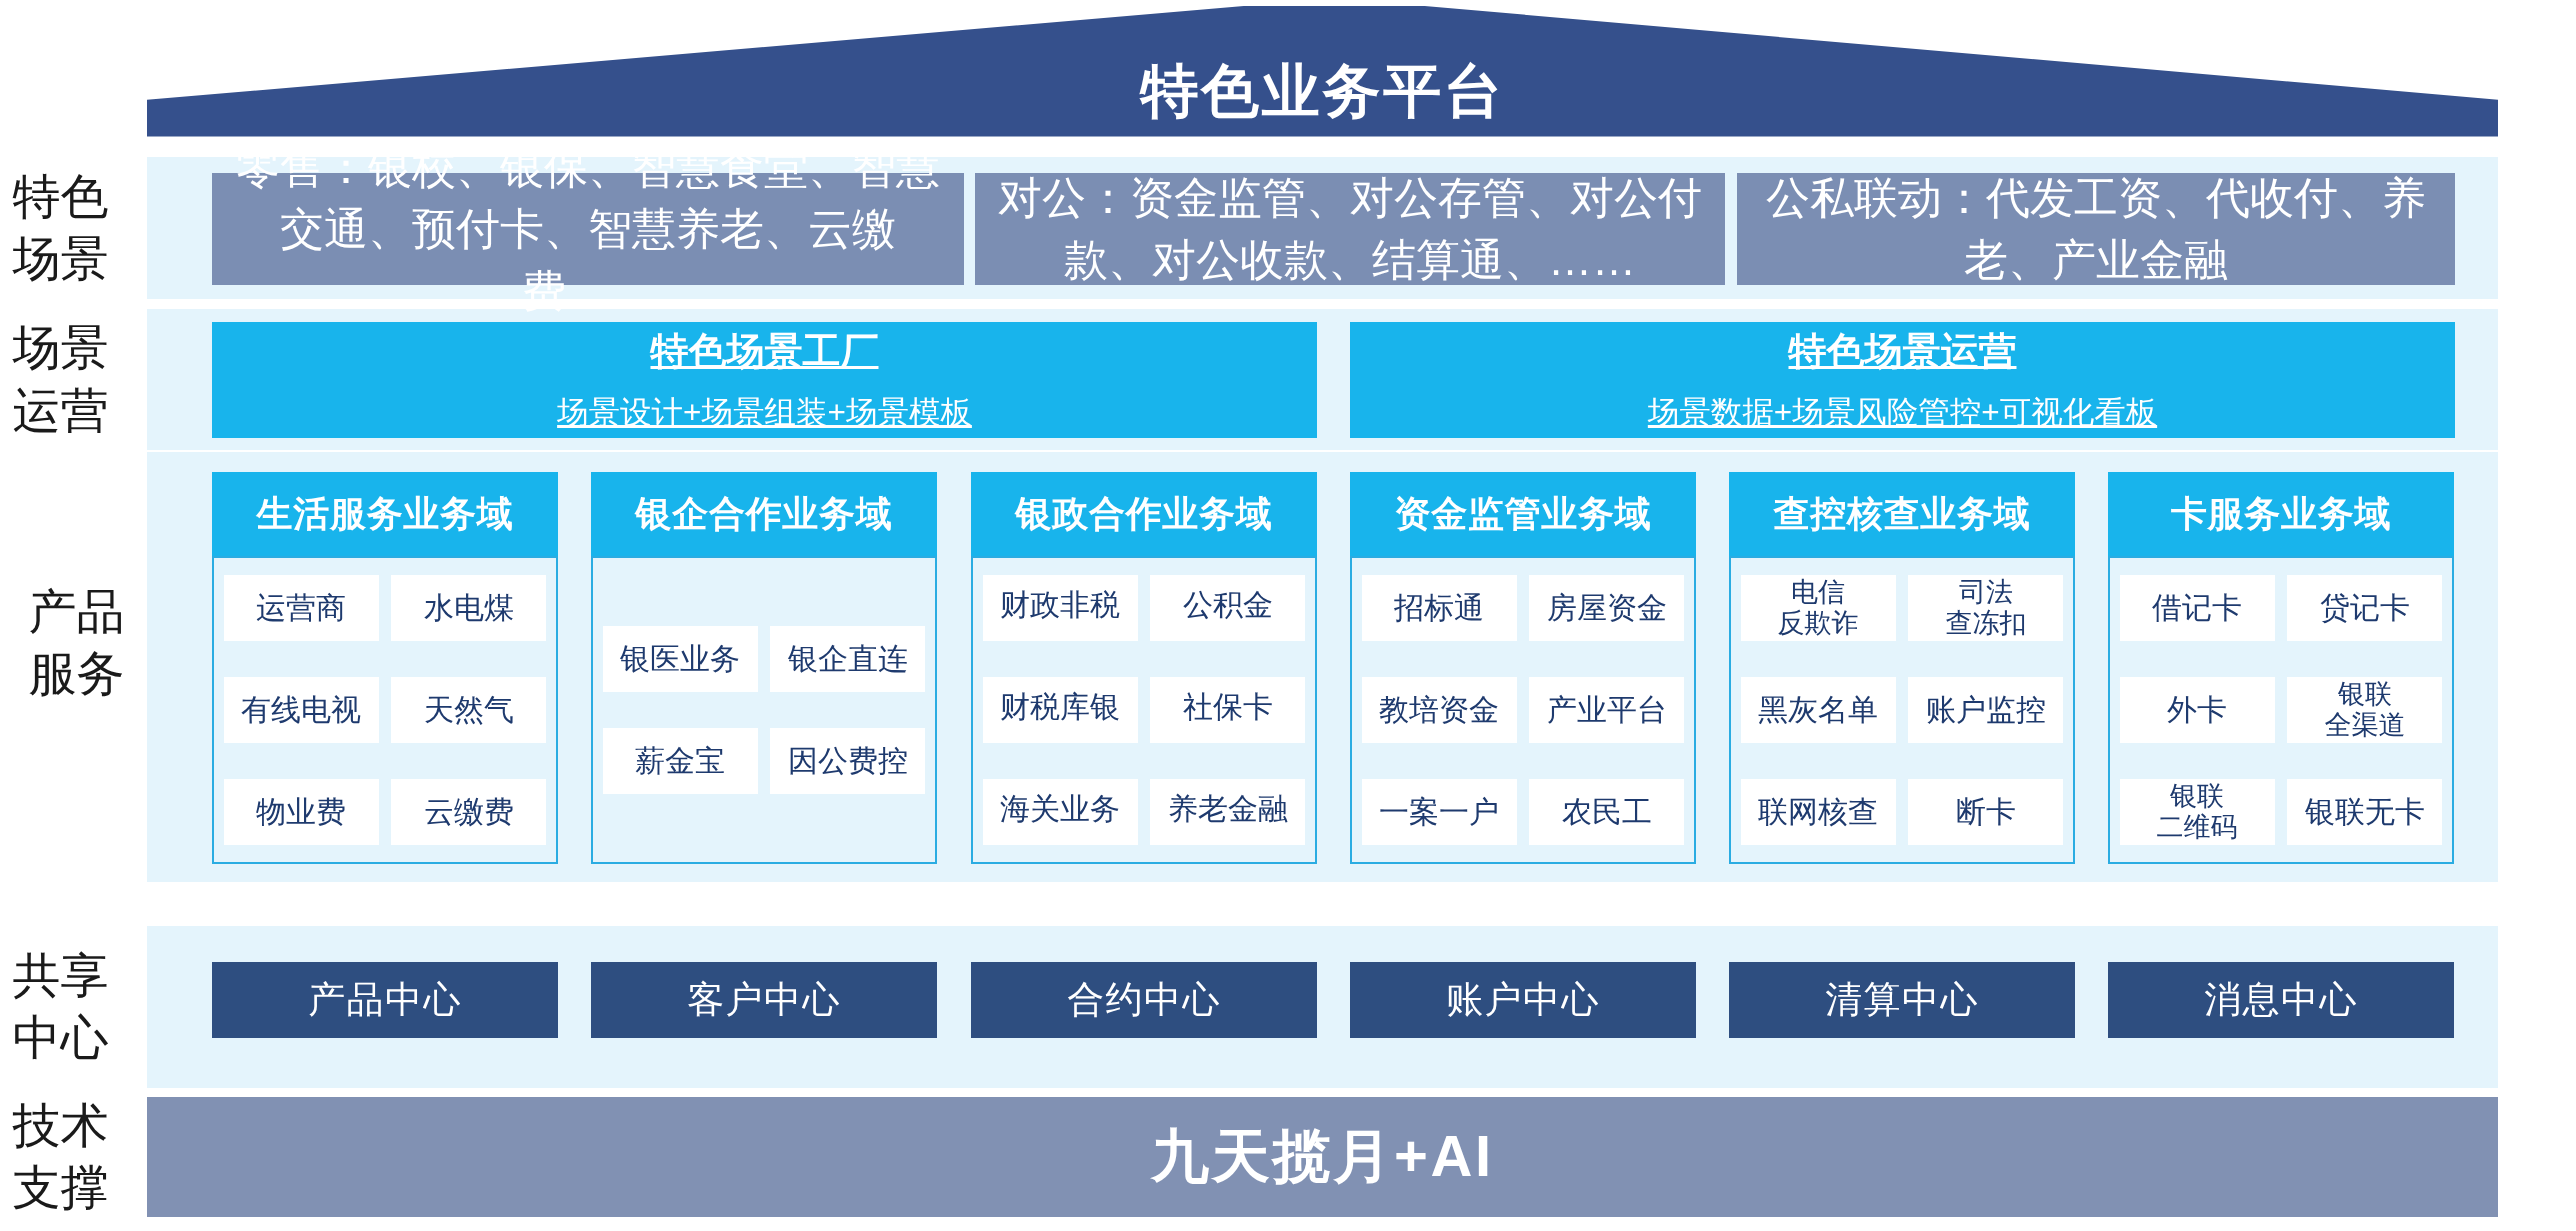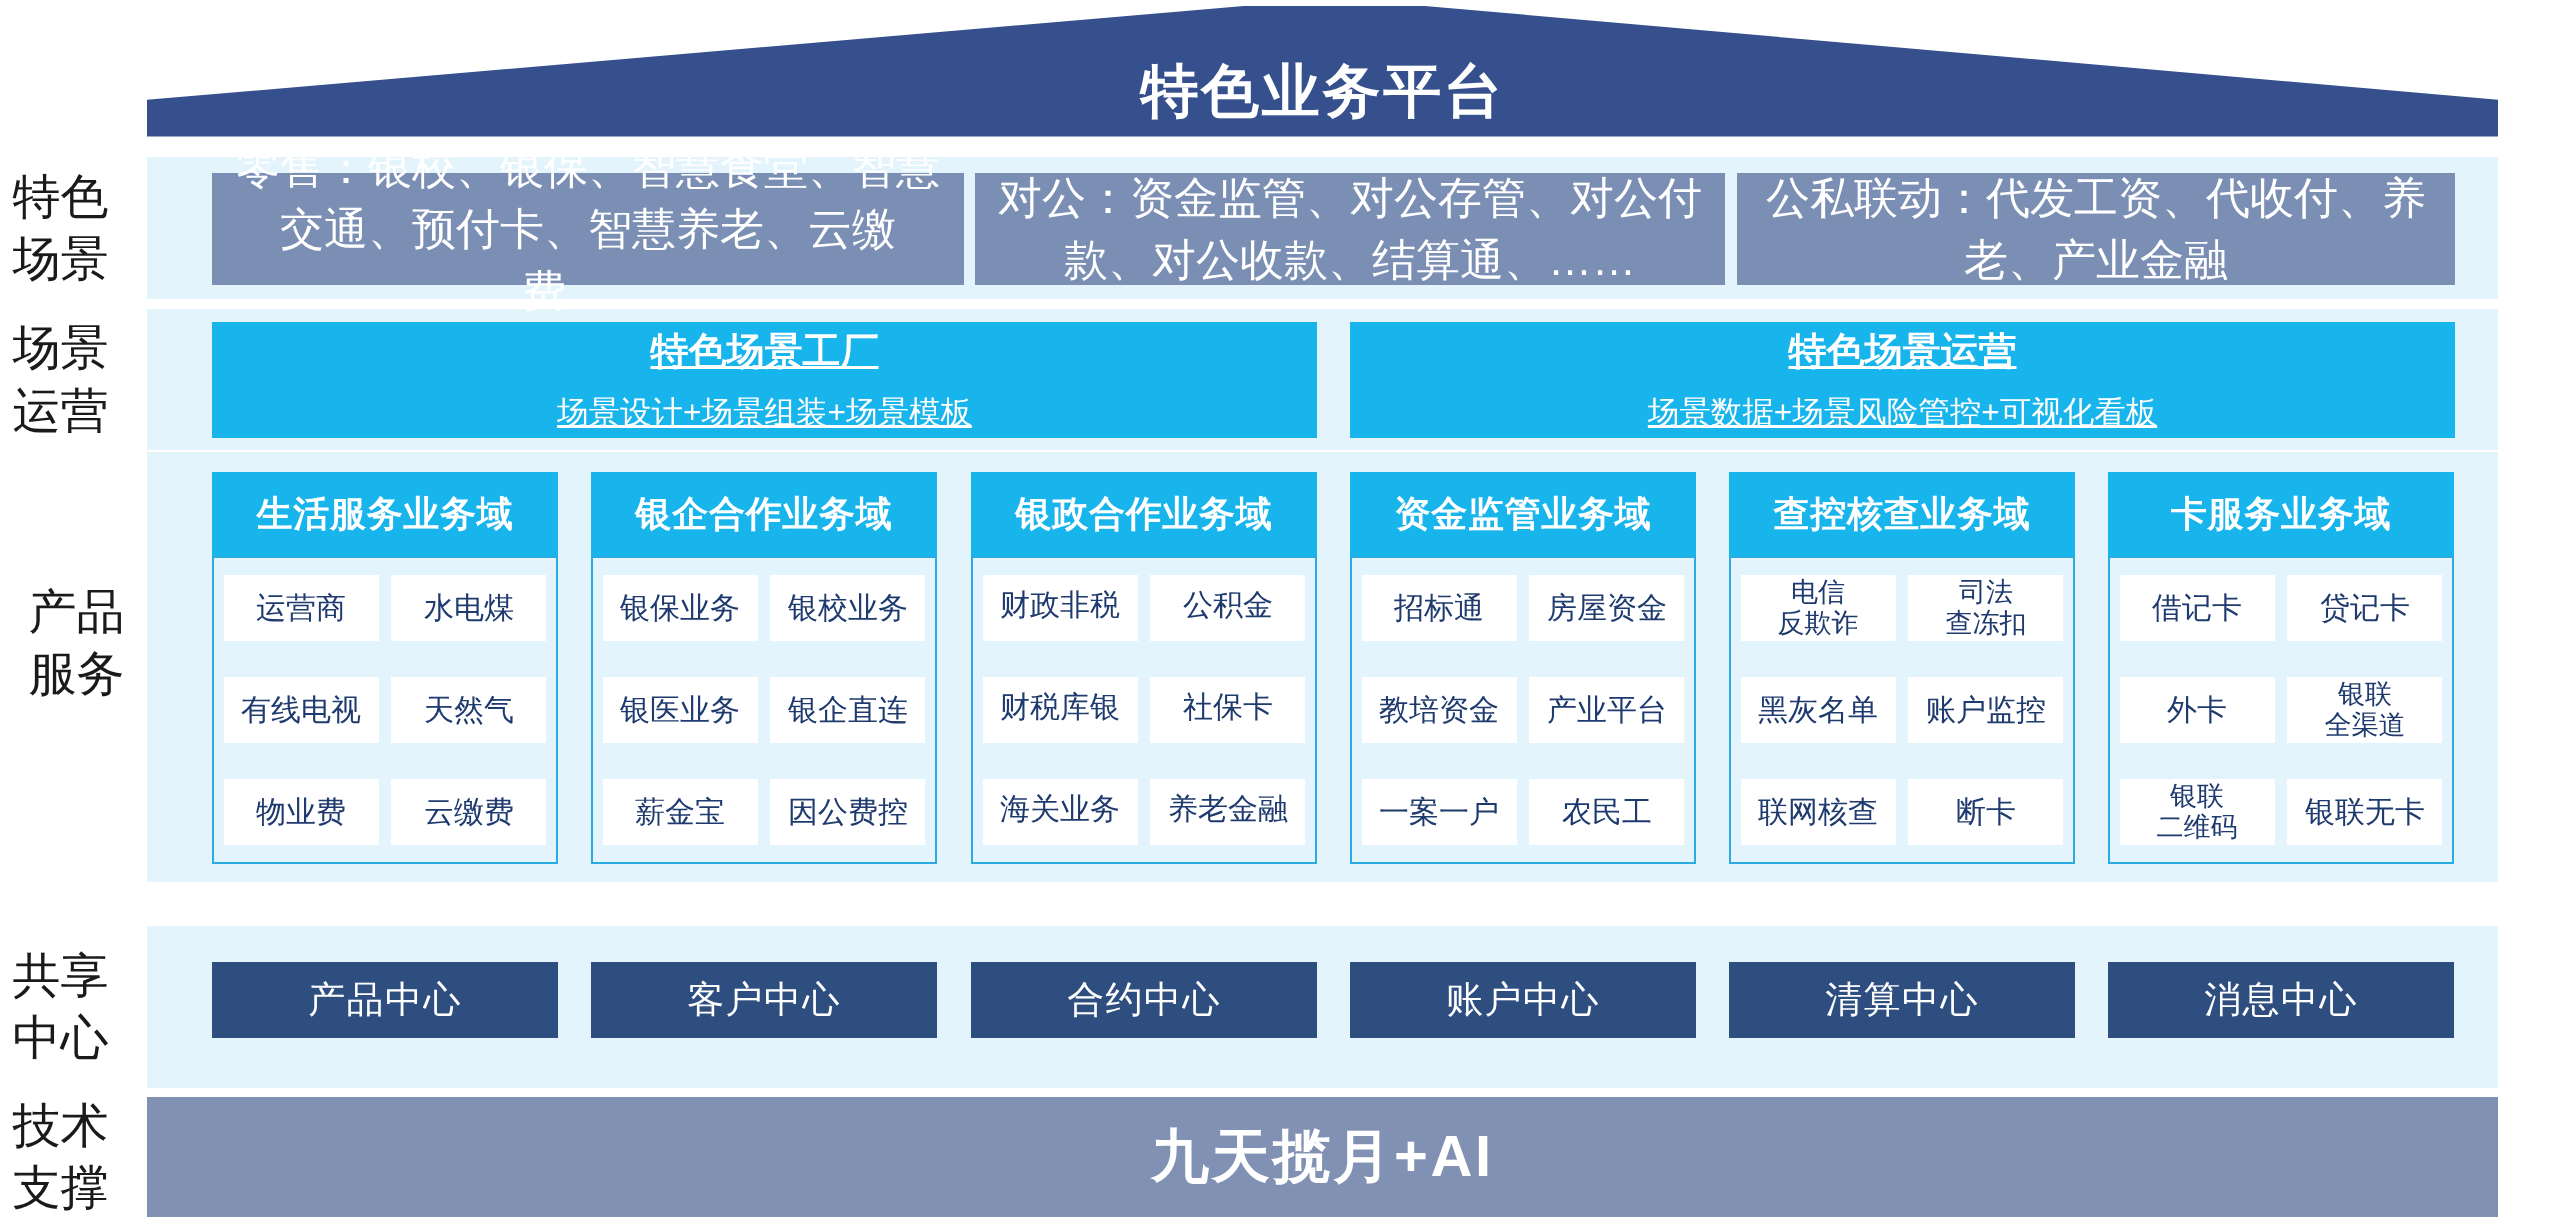--- a/index.html
+++ b/index.html
@@ -127,24 +127,20 @@
       <div class="pcell">物业费</div>
       <div class="pcell">云缴费</div>
     </div>
   </div>
 </div>
 
 <div class="pcol pc2">
   <div class="phead">银企合作业务域</div>
   <div class="pbody">
     <div class="prow">
-      <div class="pcell">银保业务</div>
-      <div class="pcell">银校业务</div>
-    </div>
-    <div class="prow">
       <div class="pcell">银医业务</div>
       <div class="pcell">银企直连</div>
     </div>
     <div class="prow">
       <div class="pcell">薪金宝</div>
       <div class="pcell">因公费控</div>
     </div>
   </div>
 </div>
 

